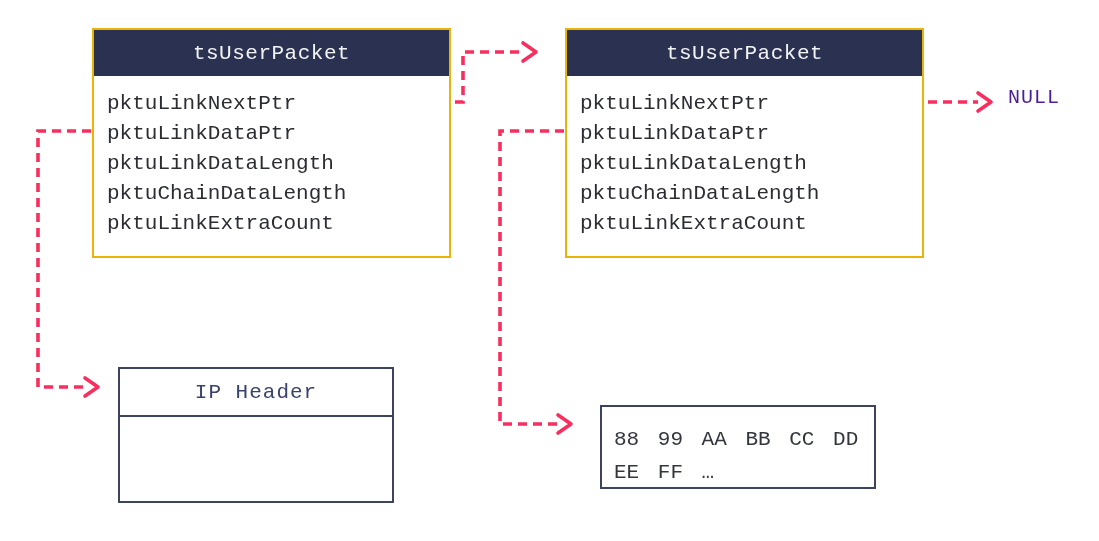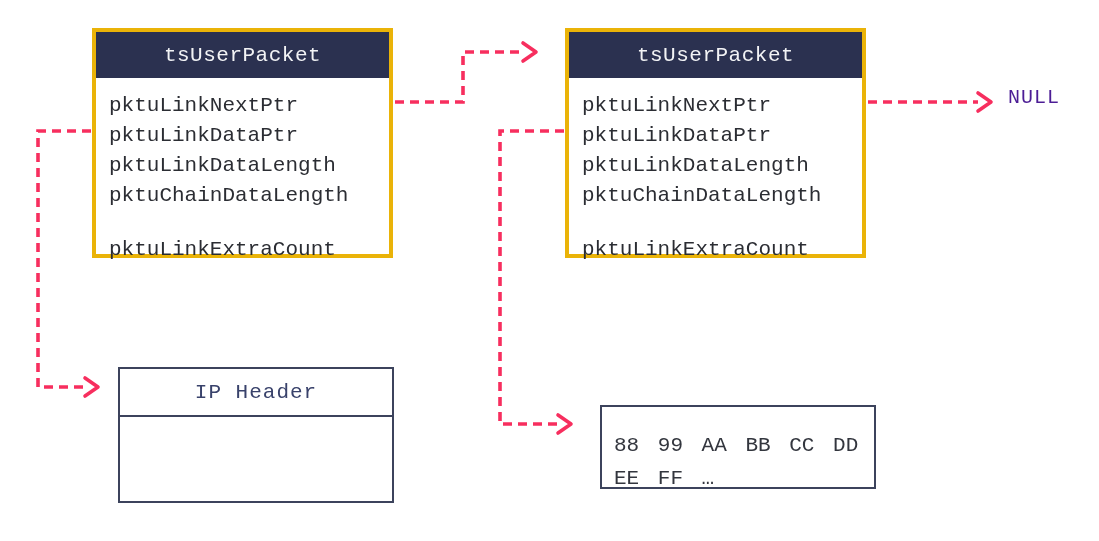--- a/index.html
+++ b/index.html
@@ -4,44 +4,44 @@
 <style>
   * { margin:0; padding:0; box-sizing:border-box; }
   html,body { width:1099px; height:541px; background:#ffffff; overflow:hidden;
               font-family:"Liberation Mono", monospace; }
   .canvas { position:relative; width:1099px; height:541px; background:#ffffff; }
 
   svg.arrows { position:absolute; left:0; top:0; width:1099px; height:541px; pointer-events:none; }
   .arrow-path { fill:none; stroke:#F72E5E; stroke-width:3.6; stroke-dasharray:9 6; }
   .arrow-head { fill:none; stroke:#F72E5E; stroke-width:3.6; stroke-linecap:round; stroke-linejoin:round; }
 
-  .packet-box { position:absolute; width:301px; height:230px; background:#ffffff;
-                border:4px solid #eab308; }
+  .packet-box { position:absolute; width:359px; height:230px; background:#ffffff;
+                border:2px solid #eab308; }
   .packet-box.p1 { left:92px;  top:28px; }
   .packet-box.p2 { left:565px; top:28px; }
   .packet-header { height:46px; background:#2B3150; color:#F2F3F5;
                    display:flex; align-items:center; justify-content:center;
                    font-size:21px; letter-spacing:0.5px; }
   .packet-body { padding:13px 6px 0 13px; color:#2B2D33; font-size:21px; }
   .field { height:30px; line-height:30px; white-space:nowrap; }
-  .field.extra { margin-top:24px; }
+  .field.extra { }
 
   .null-label { position:absolute; left:1008px; top:86px; font-size:20px;
                 color:#4c1d95; letter-spacing:1px; }
 
   .hexbox { position:absolute; background:#ffffff; border:2px solid #3C435C;
             color:#33363E; }
   .ip-box { left:118px; top:367px; width:276px; height:136px; }
   .ip-title { height:48px; border-bottom:2px solid #3C435C; color:#39426B;
               display:flex; align-items:center; justify-content:center;
               font-size:21px; letter-spacing:1px;text-align:center; }
   .hex-body { padding:8px 12px 0 12px; font-size:21px; }
   .hex-line { height:33px; line-height:33px; word-spacing:6px; white-space:nowrap; }
   .payload-box { left:600px; top:405px; width:276px; height:84px; }
-  .payload-box .hex-body { padding-top:22px; }
+  .payload-box .hex-body { padding-top:16px; }
 </style>
 </head>
 <body>
 
 <div class="canvas">
 
   <svg class="arrows" viewBox="0 0 1099 541" aria-hidden="true">
 
     <path class="arrow-path" d="M 395 102 H 463 V 52 H 523"></path>
     <path class="arrow-head" d="M 523 43 L 536 52 L 523 61"></path>

